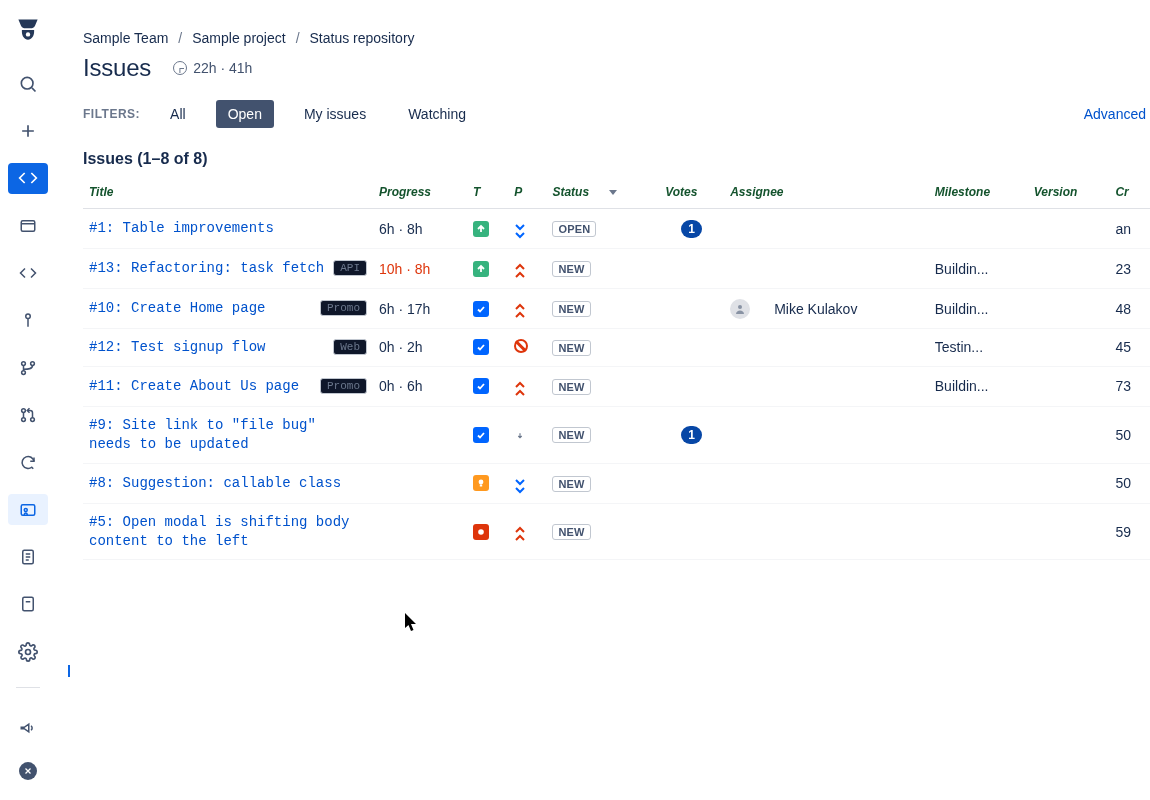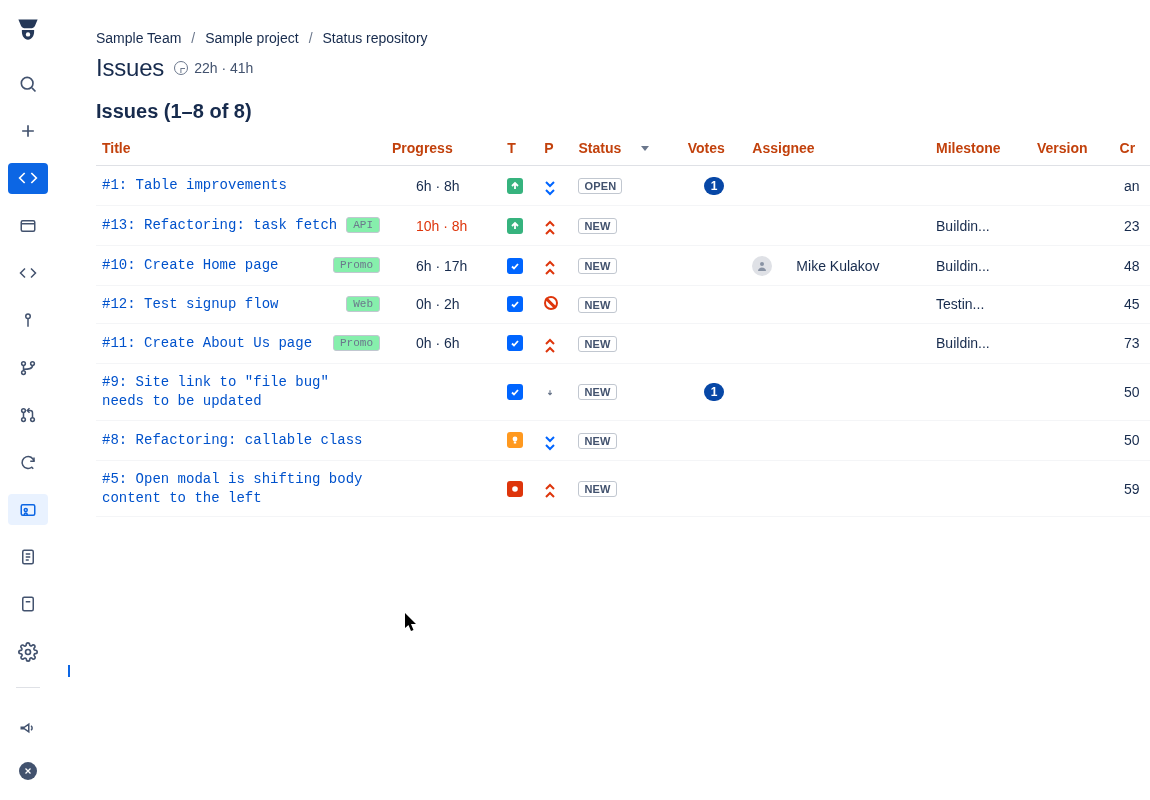--- a/index.html
+++ b/index.html
@@ -14,49 +14,49 @@
   .gs-item.sel { background:#e9f2ff; }
   .gs-divider { width:24px; height:1px; background:#dfe1e6; margin:4px 0; }
   .gs-logo { width:28px; height:28px; margin-bottom:8px; color:#253858; }
   .gs-bottom { margin-top:auto; margin-bottom:20px; display:flex; flex-direction:column; align-items:center; gap:14px; }
   .gs-close-dot { width:18px; height:18px; border-radius:50%; background:#42526E; color:#fff; display:flex; align-items:center; justify-content:center; font-size:11px; cursor:pointer; }
 
   
   .vline { position:absolute; left:68px; top:665px; width:2px; height:12px; background:#0c66e4; }
 
   
-  .main { position:absolute; left:96px; top:30px; right:0; }
+  .main { position:absolute; left:83px; top:30px; right:0; }
   .breadcrumbs { display:flex; align-items:center; gap:10px; font-size:14px; color:#42526E; margin-bottom:8px;}
   .breadcrumbs a { color:#172B4D; text-decoration:none; cursor:pointer; }
   .breadcrumbs .sep { color:#6B778C; }
 
-  .page-title-row { display:flex; align-items:center; gap:10px; margin-bottom:18px;}
+  .page-title-row { display:flex; align-items:center; gap:22px; margin-bottom:18px;}
   .page-title { font-size:24px; font-weight:500; letter-spacing:-0.2px; }
   .title-meta { display:flex; align-items:center; gap:6px; color:#42526E; font-size:14px;justify-content:flex-end; }
   .circle-icon { width:14px; height:14px; border:1.5px solid #6B778C; border-radius:50%; position:relative; }
   .circle-icon::after { content:""; position:absolute; width:1.2px; height:5px; background:#6B778C; left:50%; top:50%; transform-origin:top; transform:translateX(-50%) rotate(0deg); }
   .circle-icon::before { content:""; position:absolute; width:4px; height:1.2px; background:#6B778C; left:50%; top:50%; }
 
   .filters-row { display:flex; align-items:center; gap:18px; margin-bottom:22px; position:relative;}
   .filters-label { color:#6B778C; font-size:12px; font-weight:600; letter-spacing:0.5px; }
   .filter-tab { font-size:14px; color:#172B4D; cursor:pointer; padding:6px 12px; border-radius:3px; }
   .filter-tab.active { background:#42526E; color:#fff; font-weight:500; }
   .advanced { position:absolute; right:4px; color:#0052CC; cursor:pointer; }
 
-  .list-heading { font-size:20px; font-weight:600; margin-bottom:8px; }
+  .list-heading { font-size:16px; font-weight:600; margin-bottom:8px; }
 
   table.issues { width:100%; border-collapse:collapse; }
-  table.issues th { text-align:left; font-weight:600; font-size:14px; border-bottom:1px solid #dfe1e6; padding:9px 6px; color:#c2410c; white-space:nowrap;}
+  table.issues th { text-align:left; font-weight:600; font-size:12px; border-bottom:1px solid #dfe1e6; padding:9px 6px; color:#14532d; white-space:nowrap;font-style:italic;}
   table.issues td { border-bottom:1px solid #f4f5f7; padding:9px 6px; vertical-align:middle; font-size:14px; }
   table.issues td.title-cell { width:290px; }
   .issue-link { color:#0052CC; text-decoration:none; cursor:pointer; line-height:1.35; display:block; max-width:270px; }
-  .tag { display:inline-block; font-size:11px; border:1px solid #c1c7d0; border-radius:3px; padding:1px 6px; color:#6B778C; margin-left:auto; background:#86efac;}
+  .tag { display:inline-block; font-size:11px; border:1px solid #c1c7d0; border-radius:3px; padding:1px 6px; color:#6B778C; margin-left:auto; background:#0f172a;}
   .title-wrap { display:flex; align-items:center; gap:8px;font-family:Liberation Mono, monospace; }
 
-  .progress { color:#172B4D;margin-left:24px; }
+  .progress { color:#172B4D; }
   .progress.overdue { color:#DE350B;text-align:center; }
 
   
   .type-sq { width:16px; height:16px; border-radius:3px; display:inline-flex; align-items:center; justify-content:center; }
   .type-improvement { background:#36B37E; }
   .type-task { background:#0065FF; }
   .type-proposal { background:#FF991F; }
   .type-bug { background:#DE350B; }
   .type-sq svg { width:10px; height:10px; }
 
@@ -71,21 +71,21 @@
 
   .status-pill { display:inline-block; font-size:11px; font-weight:700; border:1px solid #c1c7d0; border-radius:3px; padding:1px 5px; color:#42526E; letter-spacing:0.2px;}
 
   .vote-badge { display:inline-flex; align-items:center; justify-content:center; min-width:20px; height:18px; border-radius:9px; padding:0 7px; background:#0747A6; color:#fff; font-size:12px; font-weight:600;}
 
   .assignee { display:flex; align-items:center; gap:24px; }
   .avatar { width:20px; height:20px; border-radius:50%; background:#dfe1e6; display:flex; align-items:center; justify-content:center; }
   .avatar svg { width:12px; height:12px; color:#8993A4; }
 
   th.votes, td.votes { text-align:center; }
-  td.created, th.created { text-align:center; }
+  td.created, th.created { text-align:left; }
 
   .th-sort { display:inline-flex; align-items:center; gap:20px; cursor:pointer;}
   .th-sort .caret { width:0;height:0;border-left:4px solid transparent;border-right:4px solid transparent;border-top:5px solid #6B778C;}
 
   
   .cursor { position:absolute; left:405px; top:613px; pointer-events:none; }
 </style>
 </head>
 <body>
 
@@ -206,20 +206,28 @@
   </div>
 
   <div class="page-title-row">
     <div class="page-title">Issues</div>
     <div class="title-meta">
       <span class="circle-icon"></span>
       <span>22h · 41h</span>
     </div>
   </div>
 
+  <div class="filters-row">
+    <span class="filters-label">FILTERS:</span>
+    <span class="filter-tab">All</span>
+    <span class="filter-tab active">Open</span>
+    <span class="filter-tab">My issues</span>
+    <span class="filter-tab">Watching</span>
+    <a class="advanced">Advanced</a>
+  </div>
 
   <div class="list-heading">Issues (1–8 of 8)</div>
 
   <table class="issues">
     <thead>
       <tr>
         <th>Title</th>
         <th>Progress</th>
         <th>T</th>
         <th>P</th>
@@ -399,21 +407,21 @@
           <td><span class="status-pill">NEW</span></td>
           <td class="votes"><span class="vote-badge">1</span></td>
           <td></td>
           <td></td>
           <td></td>
           <td class="created">50</td>
         </tr>
         <tr>
           <td class="title-cell">
             <div class="title-wrap">
-              <a class="issue-link">#8: Refactoring: callable class</a>
+              <a class="issue-link">#8: Suggestion: callable class</a>
             </div>
           </td>
           <td><span class="progress"></span></td>
           <td><span class="type-sq type-proposal">
               <svg viewBox="0 0 10 10" fill="#fff">
                 <circle cx="5" cy="4" r="2.4"></circle>
                 <rect x="3.8" y="6.5" width="2.4" height="2"></rect>
               </svg>
             </span></td>
           <td><span class="prio low">

